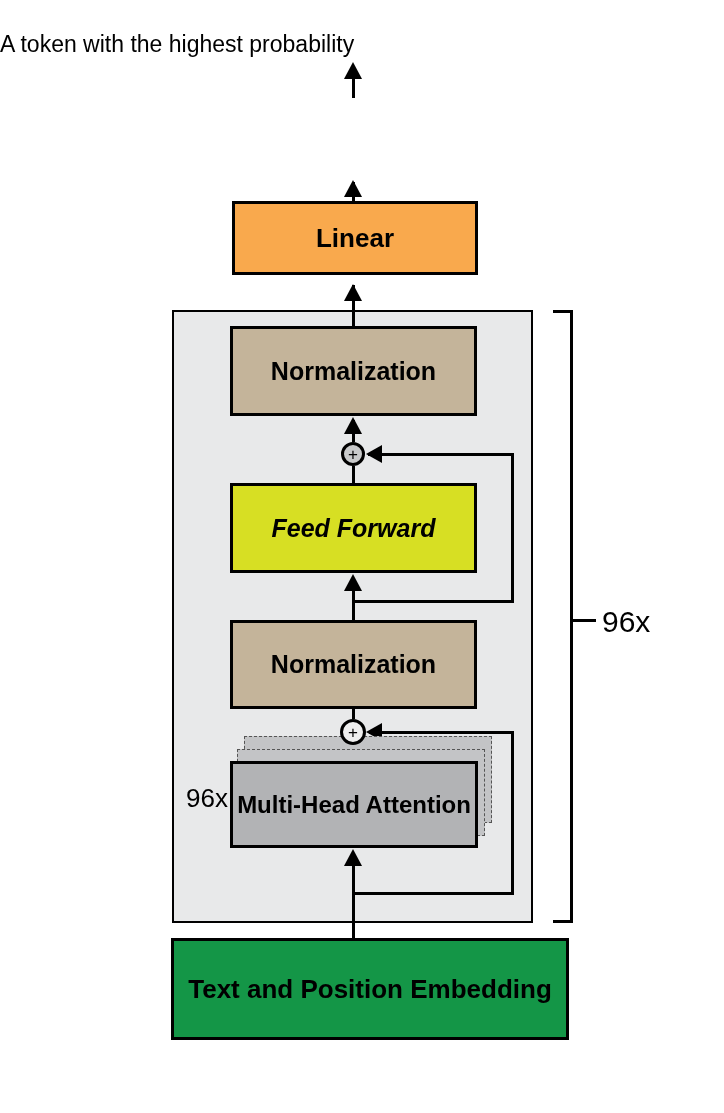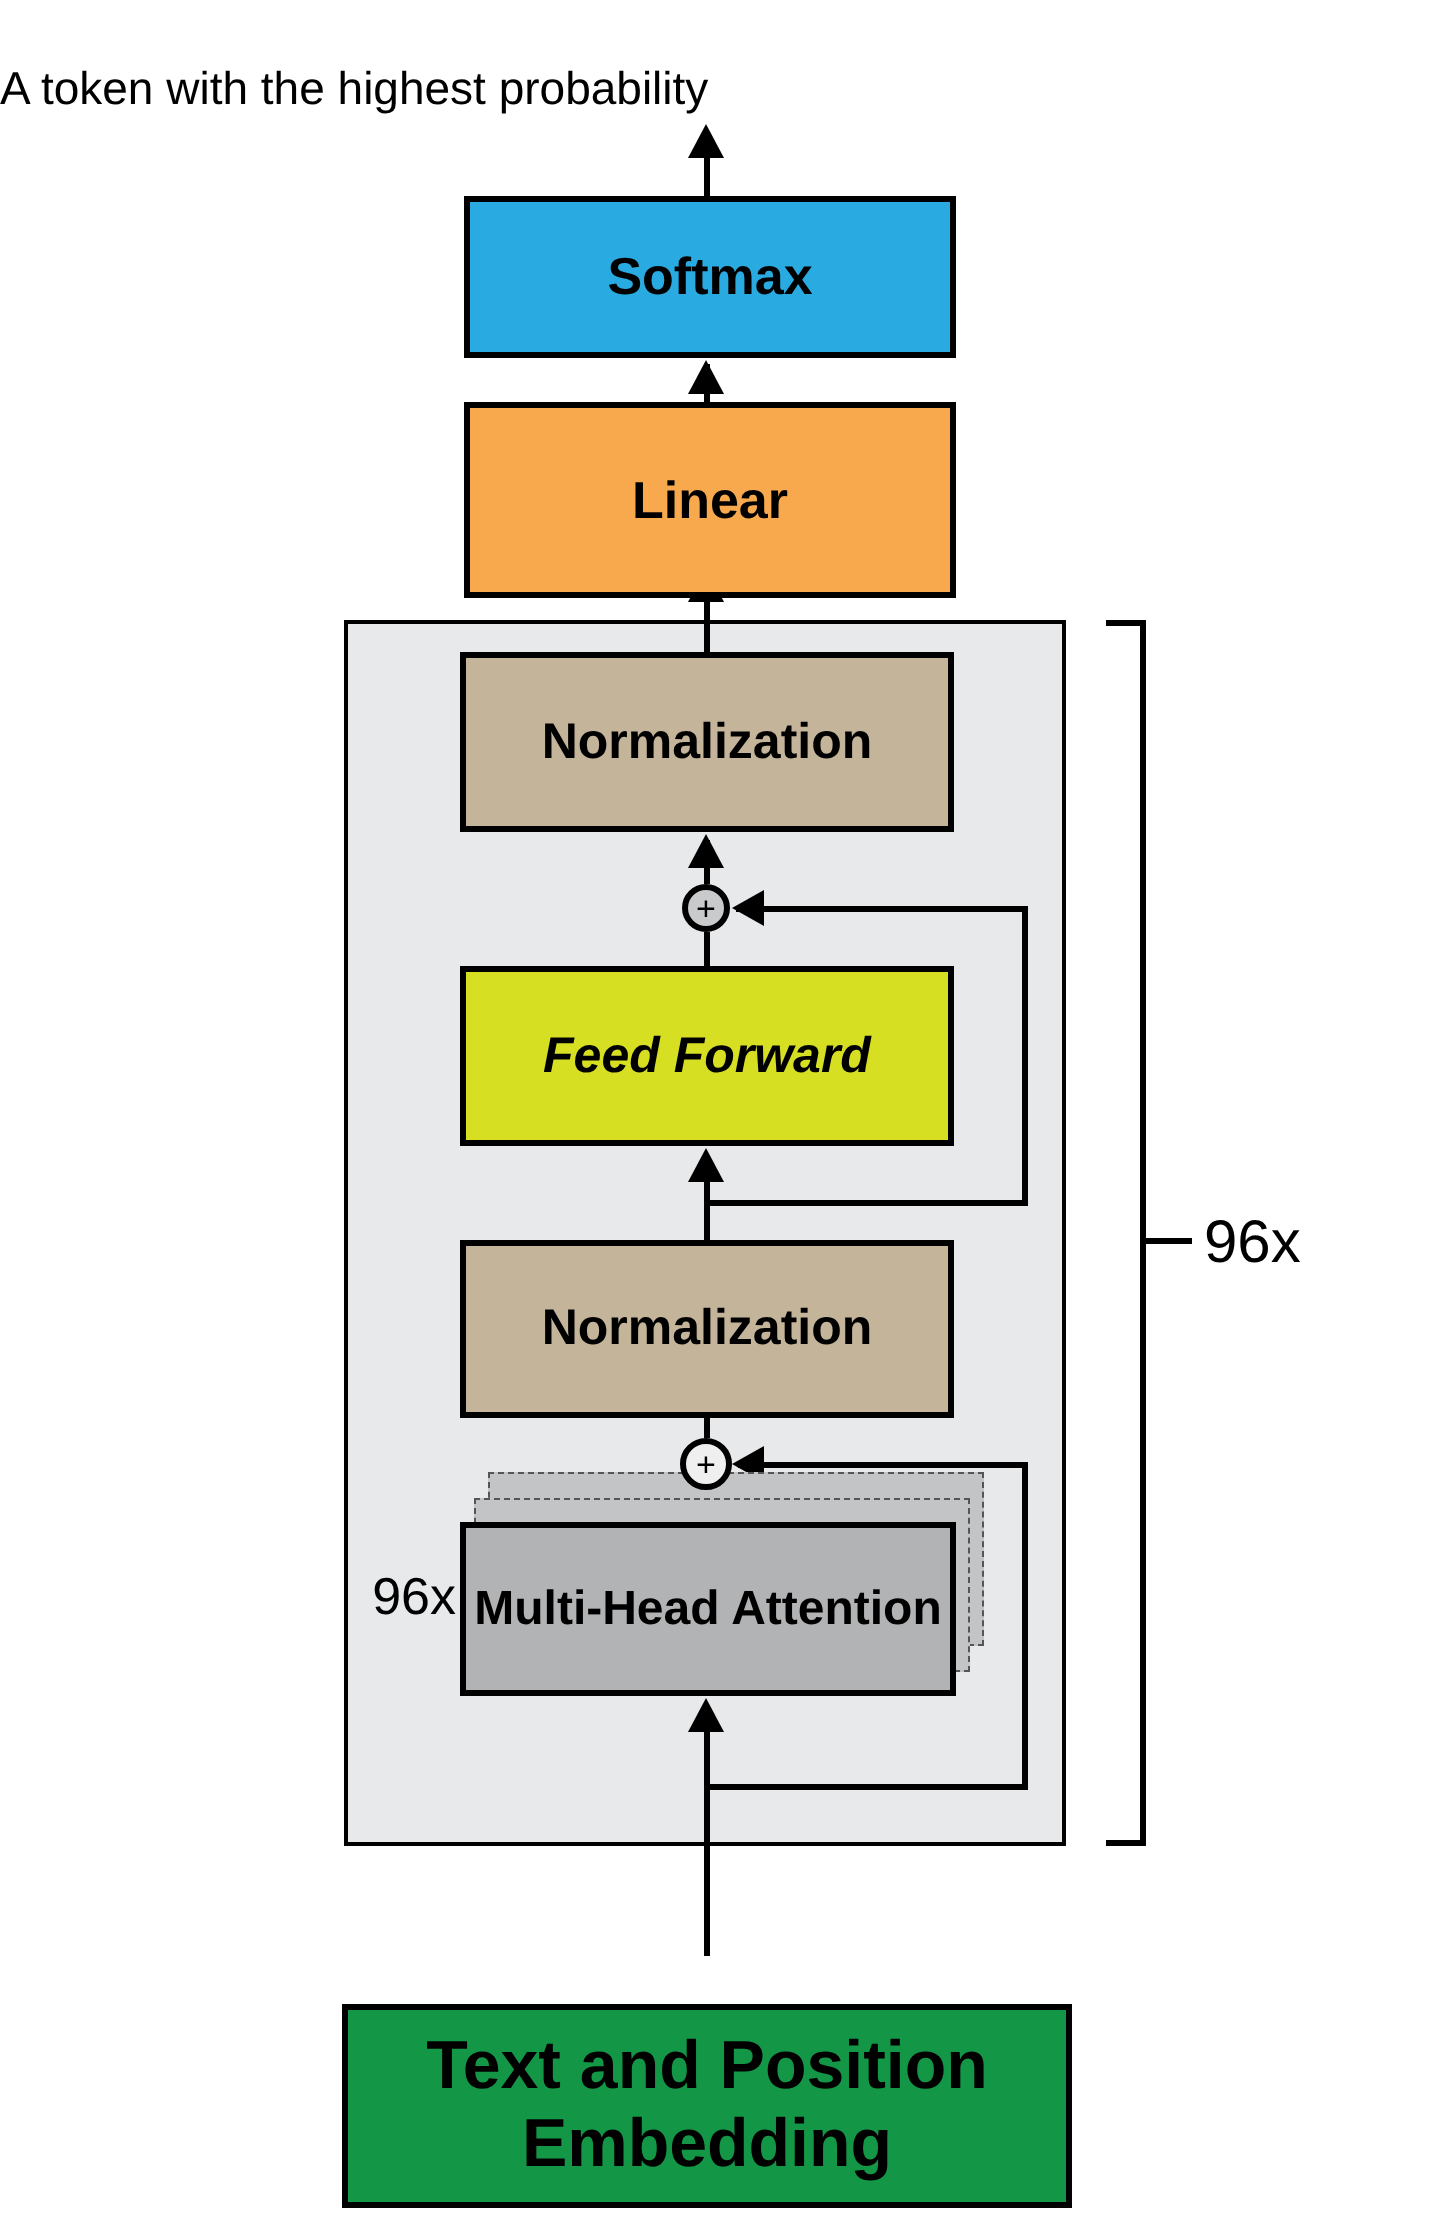--- a/index.html
+++ b/index.html
@@ -84,25 +84,22 @@
   <div class="vline" style="left:511px;top:731px;height:164px;"></div>
   <div class="hline" style="left:369px;top:731px;width:145px;"></div>
   <div class="arrow-left" style="left:366px;top:723px;"></div>
 
   <div class="vline" style="left:570px;top:310px;height:613px;"></div>
   <div class="hline" style="left:553px;top:310px;width:20px;"></div>
   <div class="hline" style="left:553px;top:920px;width:20px;"></div>
   <div class="hline" style="left:572px;top:619px;width:24px;"></div>
   <div class="mult-label" style="left:602px;top:605px;font-size:30px;">96x</div>
 
-  <div class="box" style="left:232px;top:98px;width:246px;height:81px;background:var(--c-softmax);font-size:26px;">
-    <span>Softmax</span>
-  </div>
 
-  <div class="box" style="left:232px;top:201px;width:246px;height:98px;background:var(--c-linear);font-size:26px;">
+  <div class="box" style="left:232px;top:201px;width:246px;height:74px;background:var(--c-linear);font-size:26px;">
     <span>Linear</span>
   </div>
 
   <div class="box" style="left:230px;top:326px;width:247px;height:90px;background:var(--c-norm);">
     <span>Normalization</span>
   </div>
 
   <div class="plus-circle" style="left:341px;top:442px;width:24px;height:24px;background:var(--c-circle_top);">
     <span>+</span>
   </div>
@@ -119,17 +116,17 @@
     <span>+</span>
   </div>
 
   <div class="stack" style="left:244px;top:736px;width:248px;height:87px;"></div>
   <div class="stack" style="left:237px;top:749px;width:248px;height:87px;"></div>
   <div class="box" style="left:230px;top:761px;width:248px;height:87px;background:var(--c-mha_front);font-size:24px;">
     <span>Multi-Head Attention</span>
   </div>
   <div class="mult-label" style="left:180px;top:783px;width:48px;text-align:right;font-size:26px;">96x</div>
 
-  <div class="box" style="left:171px;top:1002px;width:365px;height:102px;background:var(--c-embedding);font-size:34px;">
+  <div class="box" style="left:171px;top:938px;width:398px;height:102px;background:var(--c-embedding);font-size:26px;">
     <span>Text and Position Embedding</span>
   </div>
 
 </div>
 
 </body></html>

